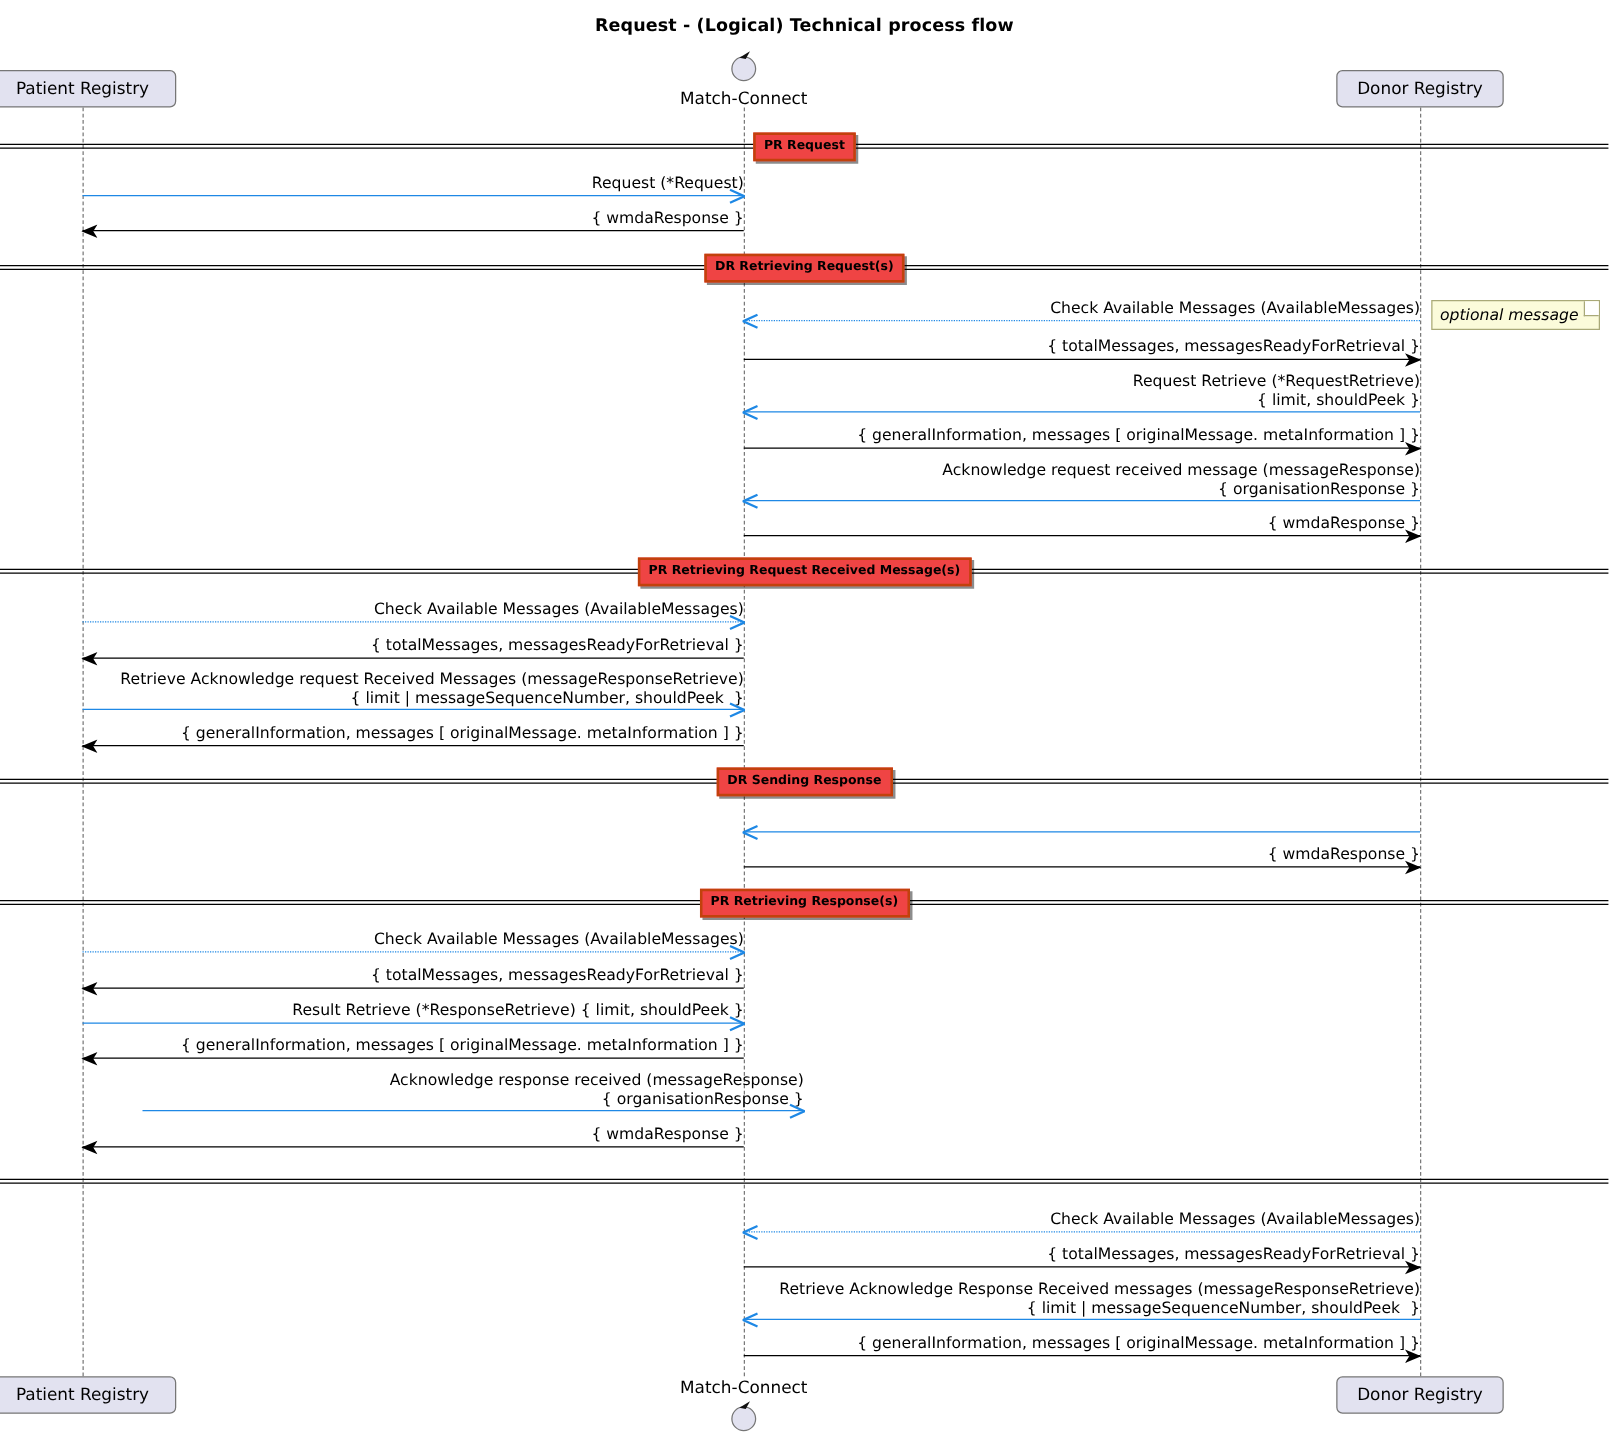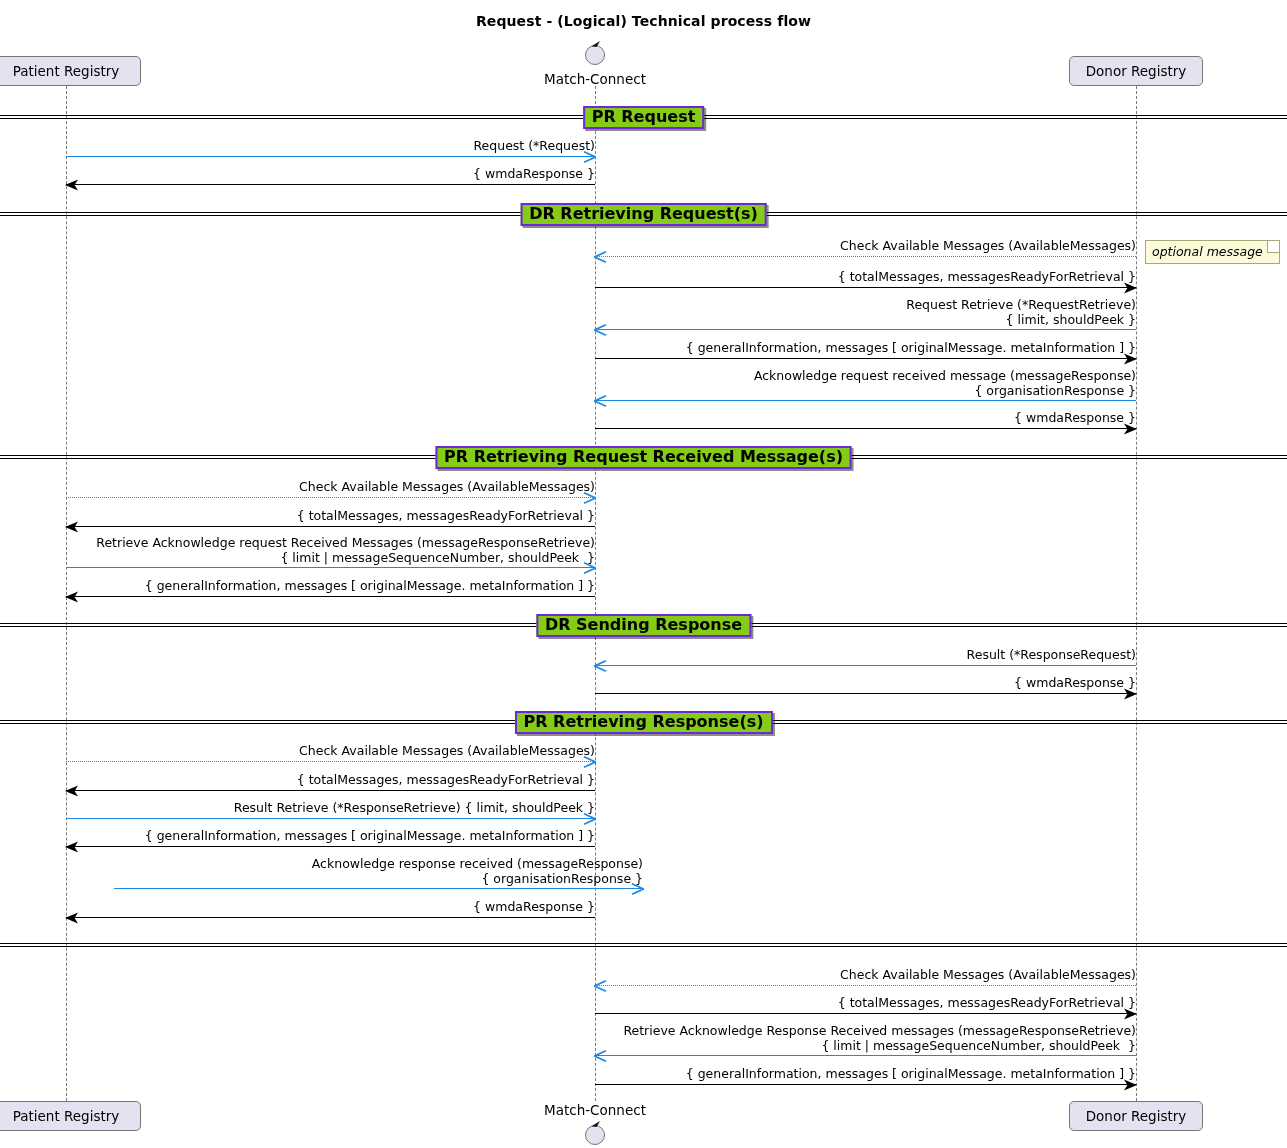--- a/index.html
+++ b/index.html
@@ -76,24 +76,24 @@
     height:4px;
     border-top:1.5px solid #000;
     border-bottom:1.5px solid #000;
     box-sizing:border-box;
   }
   .divider .chip{
     position:absolute;
     left:50%;
     transform:translateX(-50%);
     top:0px;
-    background:#84cc16;
-    border:2px solid #6d28d9;
+    background:#ef4444;
+    border:2px solid #c2410c;
     box-shadow:2px 2px 0 rgba(0,0,0,0.45);
-    font-size:16px;
+    font-size:10px;
     font-weight:bold;
     padding:2px 7px 3px 7px;
     line-height:14px;
     white-space:nowrap;
   }
 
   
   .msg{position:absolute;}
   .msg .label{
     position:absolute;
@@ -281,21 +281,20 @@
       <div class="msg solid-black" style="left: 66px; width: 529px; top: 579px; height: 18px;">
         <div class="label" style="top: 0px;">{ generalInformation, messages [ originalMessage. metaInformation ] }</div>
         <div class="line"></div>
         <div class="arrowhead" style="left: -1px;">
           <svg width="13" height="14" viewBox="0 0 13 14">
             <path d="M 0 7 L 13 1.6 L 9.6 7 L 13 12.4 Z" fill="#000000"></path>
           </svg>
         </div>
       </div>
       <div class="msg solid-blue" style="left: 595px; width: 541px; top: 648px; height: 18px;">
-        <div class="label" style="top: 0px;">Result (*ResponseRequest)</div>
         <div class="line"></div>
         <div class="arrowhead" style="left: -1px;">
           <svg width="13" height="14" viewBox="0 0 13 14">
             <path d="M 12 1.8 L 0.6 7 L 12 12.2" fill="none" stroke="#1E88E5" stroke-width="1.8" stroke-linejoin="miter" stroke-linecap="butt"></path>
           </svg>
         </div>
       </div>
       <div class="msg solid-black" style="left: 595px; width: 541px; top: 676px; height: 18px;">
         <div class="label" style="top: 0px;">{ wmdaResponse }</div>
         <div class="line"></div>

